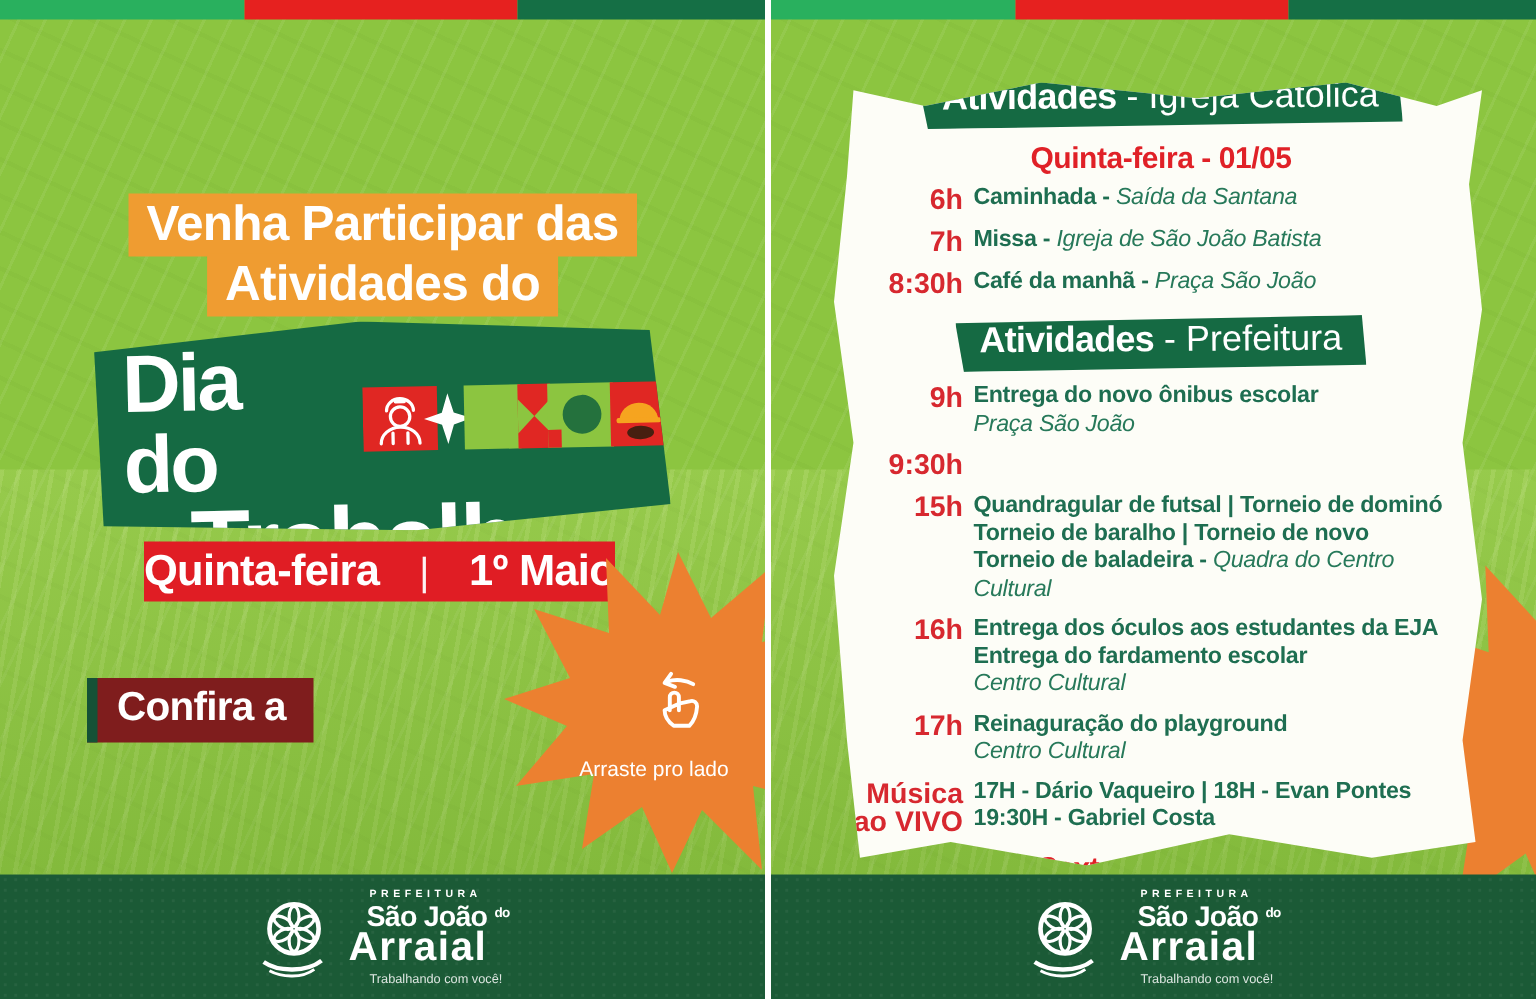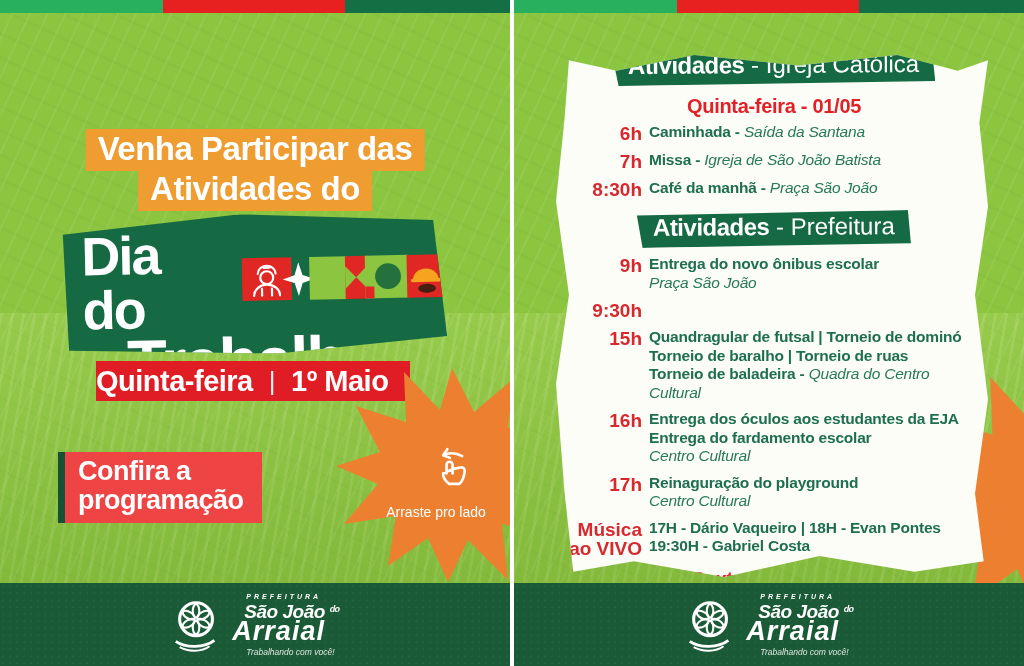--- a/index.html
+++ b/index.html
@@ -29,37 +29,37 @@
   .hl.l2{top:169px;}
 
   .title-badge{position:absolute;left:60px;top:214px;width:386px;height:140px;background:#156a43;
       transform:rotate(-1.2deg);z-index:2;color:#fff;
       clip-path:polygon(1% 12%,47% 0%,97% 7%,100% 90%,56% 100%,2% 95%);}
   .title-row1{display:flex;align-items:center;gap:8px;padding:12px 0 0 22px;}
   .title-dia{font-size:54px;font-weight:900;letter-spacing:-2px;line-height:1;}
   .title-trabalho{font-size:65px;font-weight:900;letter-spacing:-2px;line-height:.9;text-align:center;margin-top:-2px;}
 
   .date-badge{position:absolute;left:96px;top:361px;width:314px;height:40px;background:#e01d24;z-index:2;
-      display:flex;align-items:center;justify-content:flex-start;gap:16px;color:#fff;font-weight:800;font-size:29px;letter-spacing:-.5px;}
+      display:flex;align-items:center;justify-content:space-between;gap:16px;color:#fff;font-weight:800;font-size:29px;letter-spacing:-.5px;}
   .date-badge .sep{font-weight:400;font-size:26px;opacity:.95;}
 
-  .cta{position:absolute;left:58px;top:452px;background:#ef4444;border-left:7px solid #145136;
+  .cta{position:absolute;left:58px;top:452px;background:#7f1d1d;border-left:7px solid #145136;
       padding:5px 18px 9px 13px;color:#fff;font-weight:800;font-size:27px;line-height:1.06;z-index:2;letter-spacing:-.5px;}
 
   .star-wrap{position:absolute;right:-58px;bottom:84px;width:232px;height:216px;z-index:2;}
   .star-wrap svg.burst{position:absolute;inset:0;}
   .swipe-hand{position:absolute;left:88px;top:78px;width:52px;height:52px;}
   .swipe-label{position:absolute;left:0;top:138px;width:200px;text-align:center;color:#fff;font-size:14px;font-weight:500;}
 
   
   .footer{position:absolute;left:0;bottom:0;width:100%;height:83px;background:#1b5a36;z-index:4;
       display:flex;align-items:center;justify-content:center;
       background-image:radial-gradient(rgba(255,255,255,.05) 1px, transparent 1px);background-size:7px 7px;}
   .logo{display:flex;align-items:center;gap:8px;}
-  .logo-text{color:#fff;line-height:1;font-style:italic;}
+  .logo-text{color:#fff;line-height:1;}
   .logo-pref{font-size:7px;letter-spacing:3px;font-weight:700;margin-left:14px;}
   .logo-name1{font-size:19px;font-weight:800;letter-spacing:-.5px;margin-top:2px;margin-left:12px;}
   .logo-do{font-size:9px;font-weight:700;vertical-align:6px;}
   .logo-name2{font-size:27px;font-weight:800;letter-spacing:1px;margin-top:-3px;}
   .logo-tag{font-size:8.5px;font-weight:500;opacity:.85;margin-top:3px;margin-left:14px;}
 
   
   .card{position:absolute;left:42px;top:55px;width:432px;height:522px;background:#fdfdf7;z-index:2;
       clip-path:polygon(3% 1%,14% 3%,32% 0%,56% 2%,79% 0%,93% 3%,100% 1%,98% 13%,100% 29%,97% 46%,100% 66%,97% 84%,99% 97%,83% 99%,61% 96%,39% 100%,18% 97%,4% 99%,2% 84%,0% 63%,3% 46%,0% 28%,2% 12%);
       display:flex;flex-direction:column;padding:0;}
@@ -127,21 +127,20 @@
     </div>
 
     <div class="date-badge">
       <span>Quinta-feira</span>
       <span class="sep">|</span>
       <span>1º Maio</span>
     </div>
 
     <div class="cta">
       <div>Confira a</div>
-      <div>programação</div>
     </div>
 
     <div class="star-wrap">
       <svg class="burst" viewBox="0 0 232 216" preserveAspectRatio="none">
         <polygon fill="#ec8030" points="116,2 138,46 178,12 172,62 224,52 190,96 232,110 188,128 216,170 166,158 172,214 132,174 112,216 92,172 52,200 60,150 8,158 42,118 0,100 44,86 20,40 70,56 68,6 104,44"></polygon>
       </svg>
       <svg class="swipe-hand" viewBox="0 0 60 60" fill="none" stroke="#ffffff" stroke-width="3" stroke-linecap="round" stroke-linejoin="round">
         <path d="M44,14 a18,12 0 0 0 -20,-2"></path>
         <path d="M27,6 l-5,7 l8,3"></path>
         <path d="M26,34 v-10 a3.5,3.5 0 0 1 7,0 v10 m0,-5 l9,-2 a4,4 0 0 1 5,4 c-.5,7 -2,11 -6,15 h-12 c-4,-3 -7,-7 -7,-12 z"></path>
@@ -228,21 +227,21 @@
             <div class="time">
               <div>9:30h</div>
             </div>
           </div>
           <div class="item">
             <div class="time">
               <div>15h</div>
             </div>
             <div class="content">
               <div class="line"><span class="act">Quandragular de futsal  |  Torneio de dominó</span></div>
-              <div class="line"><span class="act">Torneio de baralho  |  Torneio de ruas</span></div>
+              <div class="line"><span class="act">Torneio de baralho  |  Torneio de novo</span></div>
               <div class="line"><span class="act">Torneio de baladeira - </span><span class="loc">Quadra do Centro Cultural</span></div>
             </div>
           </div>
           <div class="item">
             <div class="time">
               <div>16h</div>
             </div>
             <div class="content">
               <div class="line"><span class="act">Entrega dos óculos aos estudantes da EJA</span></div>
               <div class="line"><span class="act">Entrega do fardamento escolar</span></div>

